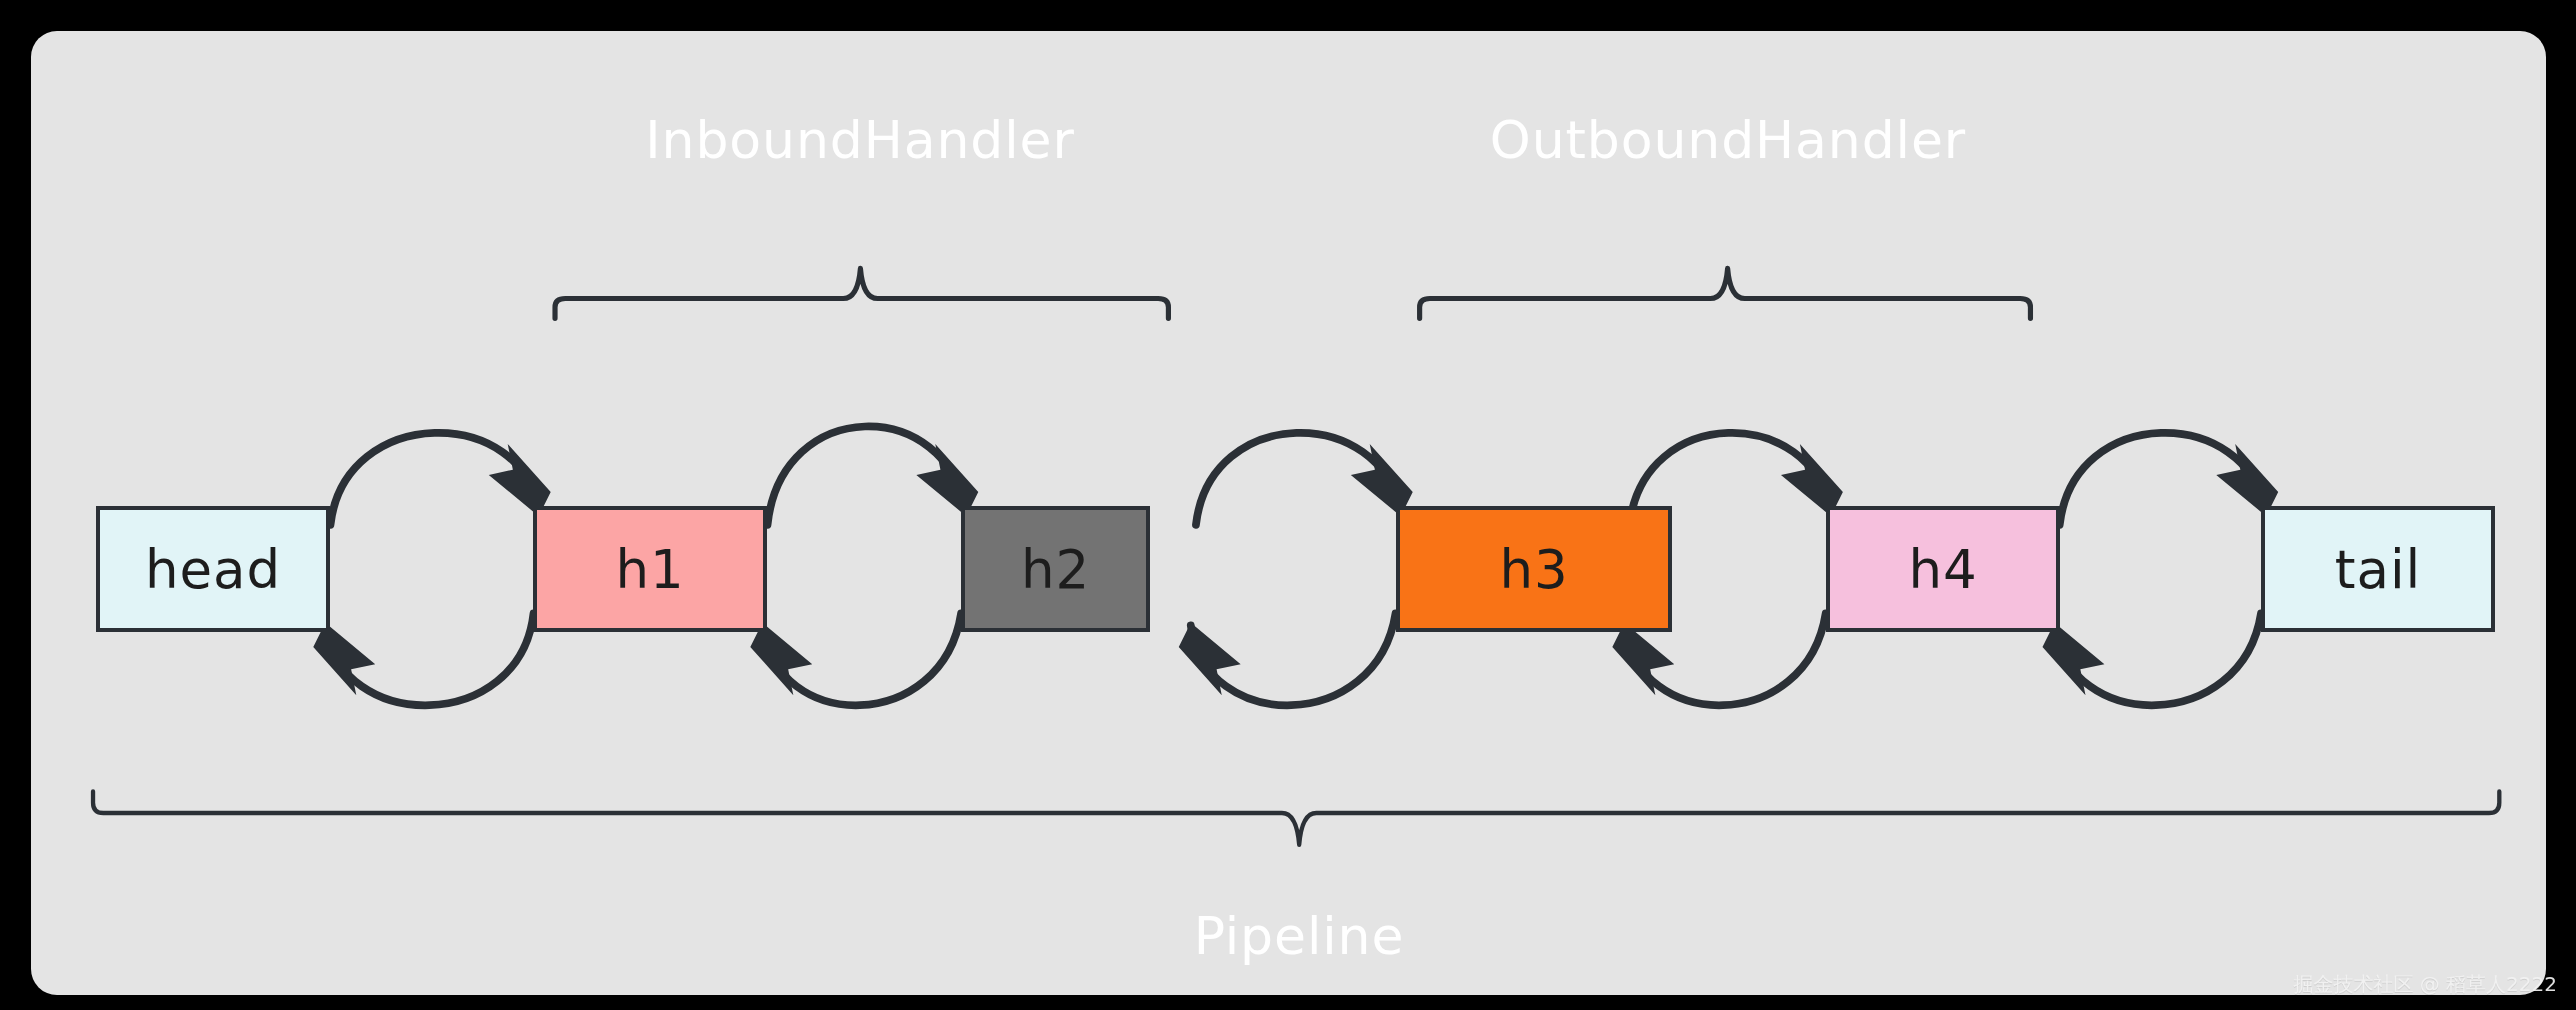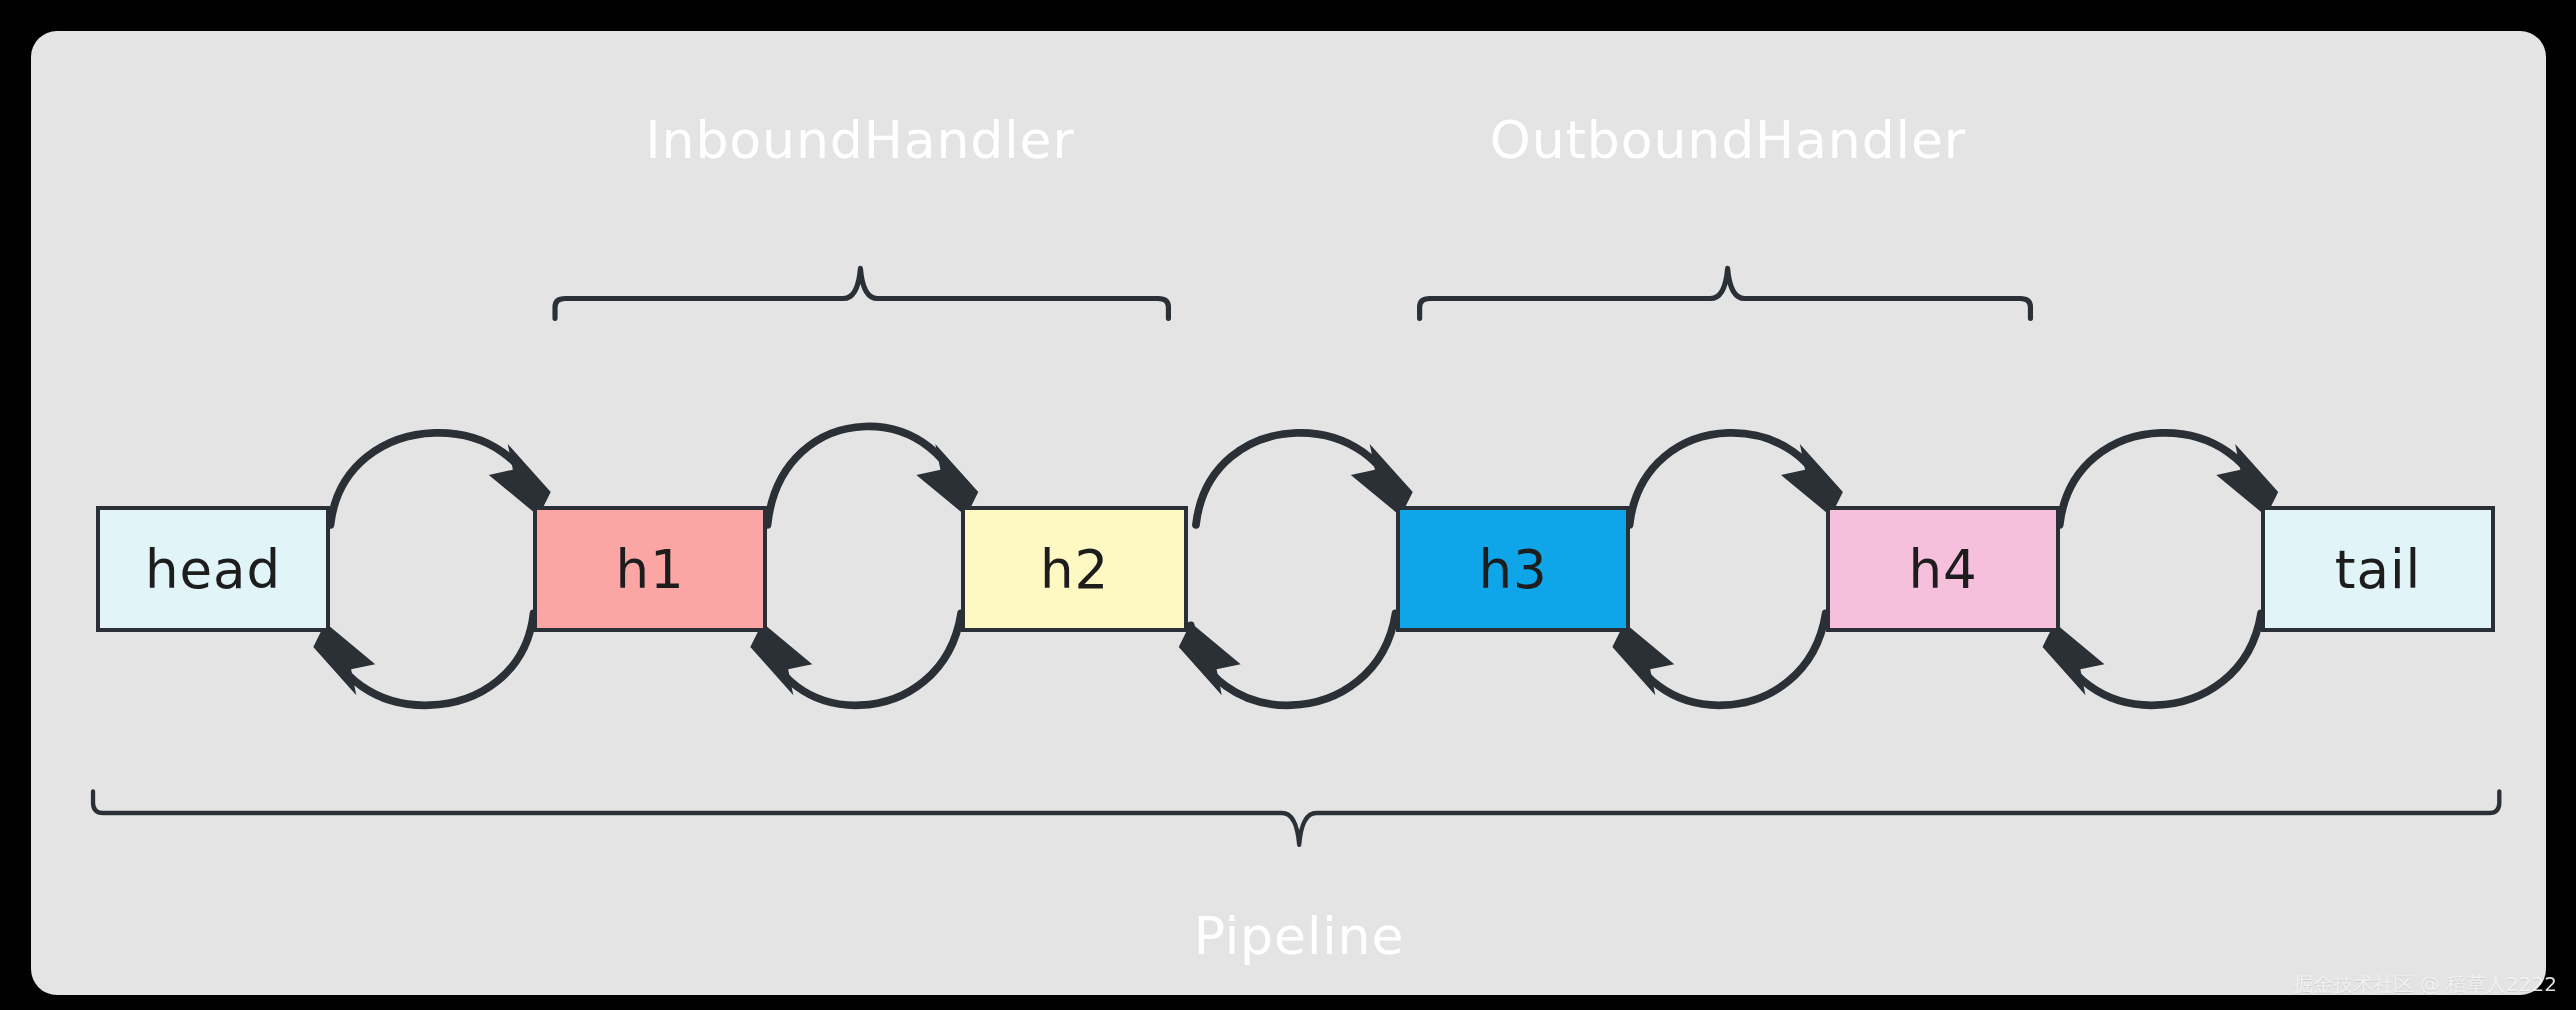--- a/index.html
+++ b/index.html
@@ -124,24 +124,24 @@
   <div class="grp-label" style="left:1728px; top:110px;">OutboundHandler</div>
 
   <div class="grp-label" style="left:1299px; top:906px;">Pipeline</div>
 
   <div class="node-box" style="left:96px; top:506px; width:234px; height:126px; background:#e1f4f7;">
     <span>head</span>
   </div>
   <div class="node-box" style="left:533px; top:506px; width:234px; height:126px; background:#fca5a5;">
     <span>h1</span>
   </div>
-  <div class="node-box" style="left:961px; top:506px; width:227px; height:126px; background:#fef9c3;">
+  <div class="node-box" style="left:961px; top:506px; width:189px; height:126px; background:#737373;">
     <span>h2</span>
   </div>
-  <div class="node-box" style="left:1396px; top:506px; width:234px; height:126px; background:#0ea5e9;">
+  <div class="node-box" style="left:1396px; top:506px; width:276px; height:126px; background:#f97316;">
     <span>h3</span>
   </div>
   <div class="node-box" style="left:1826px; top:506px; width:234px; height:126px; background:#f6c0dd;">
     <span>h4</span>
   </div>
   <div class="node-box" style="left:2261px; top:506px; width:234px; height:126px; background:#e1f4f7;">
     <span>tail</span>
   </div>
 
   <div id="watermark">掘金技术社区 @ 稻草人2222</div>

